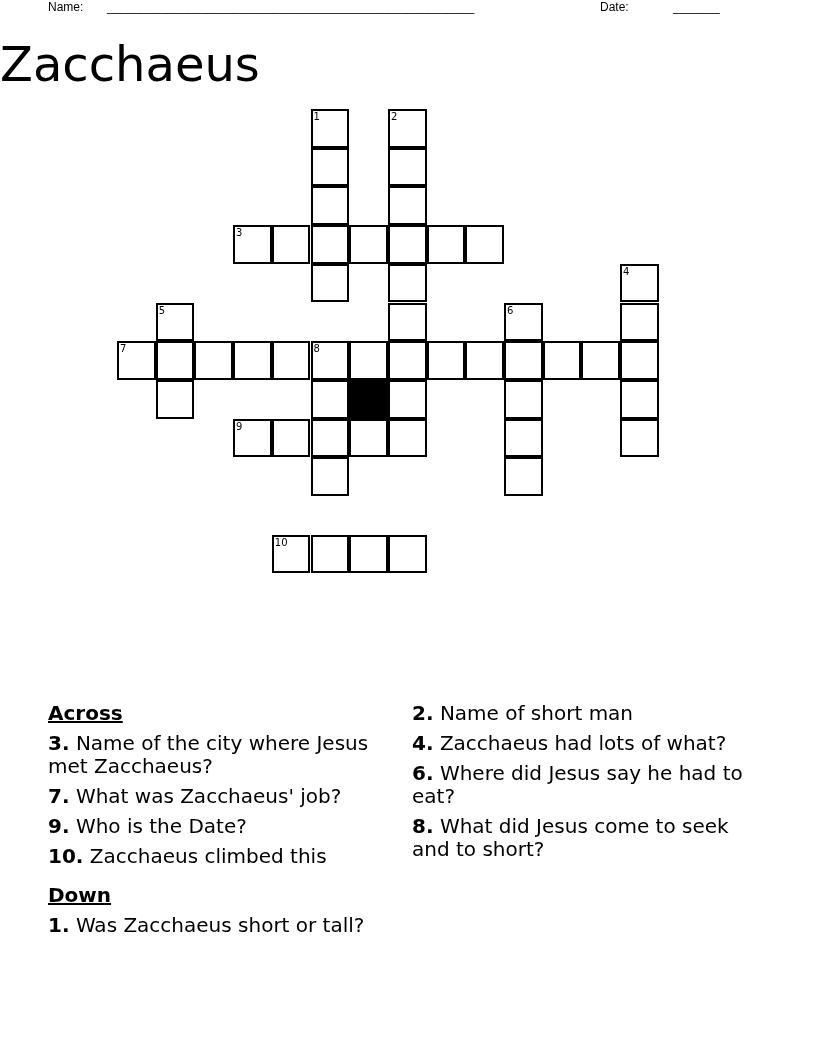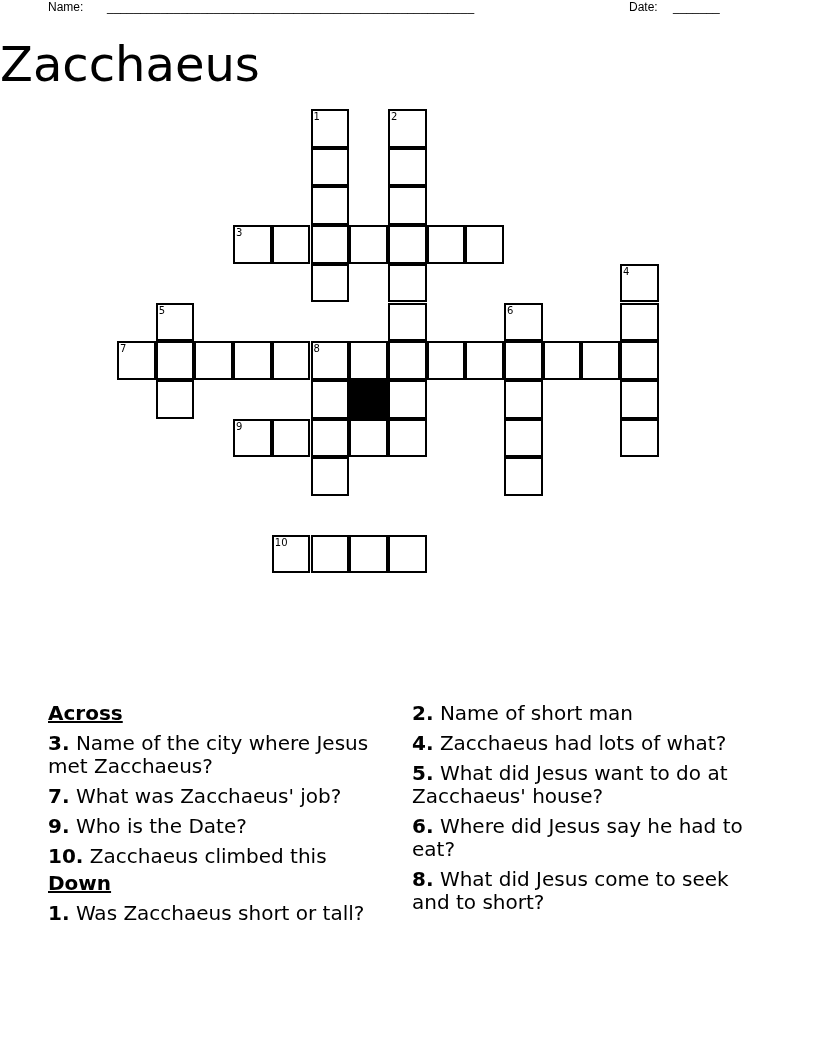--- a/index.html
+++ b/index.html
@@ -1,20 +1,20 @@
 <!DOCTYPE html>
 <html><head>
 <meta charset="utf-8">
 <style>
   html, body { margin: 0; padding: 0; background: #ffffff; }
   body { width: 816px; height: 1056px; position: relative; overflow: hidden; color: #000; }
   .hdr { position: absolute; top: 0; left: 0; width: 716px; height: 20px; font-family: "Liberation Sans", sans-serif; font-size: 12px; }
   .hdr .name-label { position: absolute; left: 48px; top: 0px; }
   .hdr .name-line { position: absolute; left: 107px; top: 0px; }
-  .hdr .date-label { position: absolute; left: 629px; top: 0px; }
+  .hdr .date-label { position: absolute; left: 600px; top: 0px; }
   .hdr .date-line { position: absolute; left: 673px; top: 0px; }
   .title { position: absolute; top: 32px; left: 0; width: 816px; text-align: left;
            font-family: "DejaVu Sans", sans-serif; font-size: 48px; line-height: 64px; }
   .grid { position: absolute; left: 0; top: 0; width: 816px; height: 620px; }
   .cell { position: absolute; width: 38.7px; height: 38.7px; box-sizing: border-box;
           border: 2px solid #000; background: #fff; margin-left: -1px; margin-top: -1px; }
   .cell.black { background: #000; }
   .cell .num { position: absolute; left: 1px; top: 0px; font-family: "DejaVu Sans", sans-serif;
                font-size: 10px; line-height: 11px; }
   .clues { position: absolute; top: 702px; font-family: "DejaVu Sans", sans-serif;
@@ -111,24 +111,23 @@
     <div class="cell" style="left: 350.2px; top: 535.7px;"></div>
     <div class="cell" style="left: 388.9px; top: 535.7px;"></div>
     <div class="cell black" style="left: 350.2px; top: 380.9px;"></div>
   </div>
 
 <div class="clues left">
   <div class="clue-heading">Across</div>
   <div class="clue"><span class="cnum">3.</span> <span>Name of the city where Jesus met Zacchaeus?</span></div>
   <div class="clue"><span class="cnum">7.</span> <span>What was Zacchaeus' job?</span></div>
   <div class="clue"><span class="cnum">9.</span> <span>Who is the Date?</span></div>
-  <div class="clue" style="margin-bottom:4px"><span class="cnum">10.</span> <span>Zacchaeus climbed this</span></div>
+  <div class="clue" style="margin-bottom:16px"><span class="cnum">10.</span> <span>Zacchaeus climbed this</span></div>
   <div class="clue-heading">Down</div>
   <div class="clue"><span class="cnum">1.</span> <span>Was Zacchaeus short or tall?</span></div>
 </div>
 
 <div class="clues right">
   <div class="clue"><span class="cnum">2.</span> <span>Name of short man</span></div>
   <div class="clue"><span class="cnum">4.</span> <span>Zacchaeus had lots of what?</span></div>
-  <div class="clue"><span class="cnum">5.</span> <span>What did Jesus want to do at Zacchaeus' house?</span></div>
   <div class="clue"><span class="cnum">6.</span> <span>Where did Jesus say he had to eat?</span></div>
   <div class="clue"><span class="cnum">8.</span> <span>What did Jesus come to seek and to short?</span></div>
 </div>
 
 </body></html>

